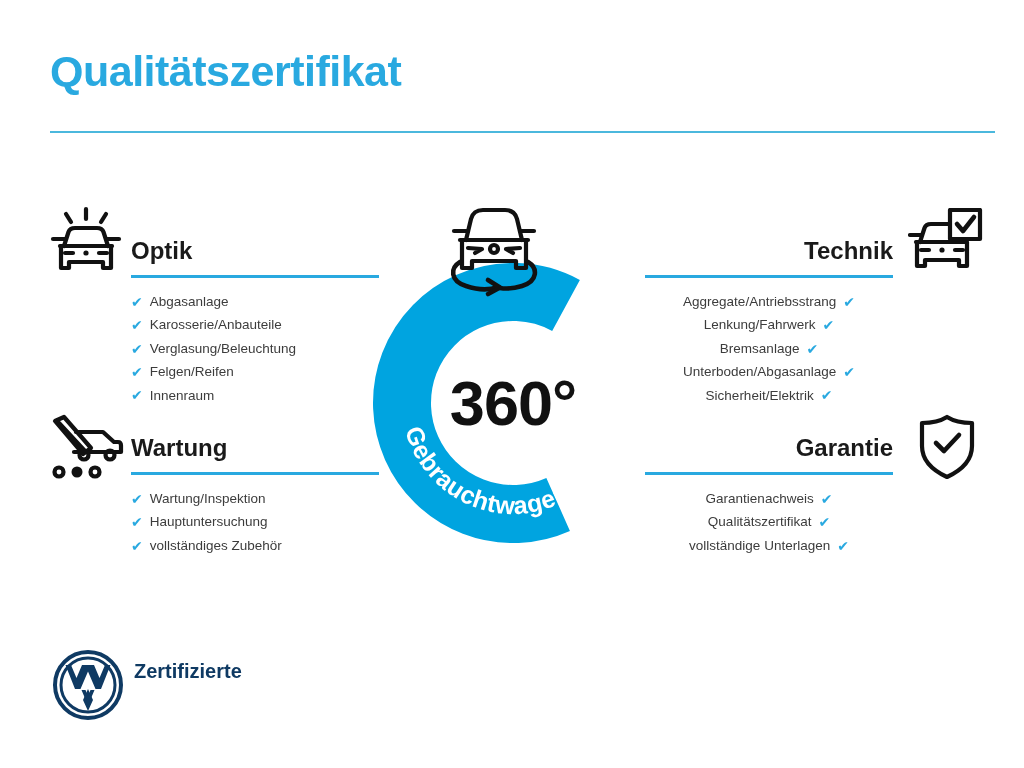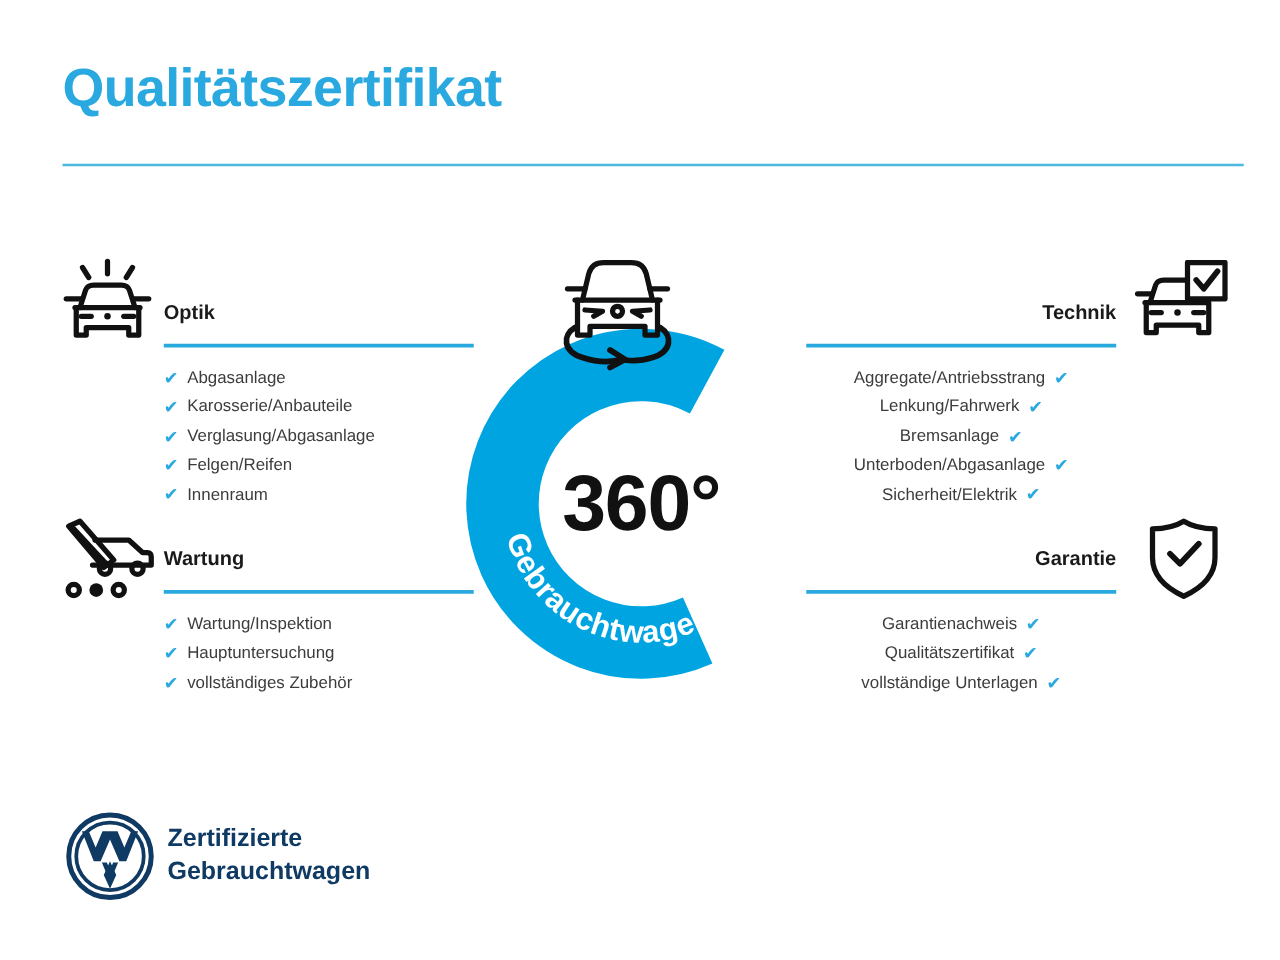--- a/index.html
+++ b/index.html
@@ -48,21 +48,21 @@
 
   
   .section {
     position: absolute;
   }
   .section-head {
     position: relative;
     height: 40px;
   }
   .section-title {
-    font-size: 16px;
+    font-size: 24px;
     font-weight: bold;
     color: #1a1a1a;
     line-height: 26px;
     white-space: nowrap;
   }
   .section-rule {
     position: absolute;
     left: 0;
     right: 0;
     bottom: 0;
@@ -238,21 +238,21 @@
         <li>
           <span class="check">✔</span>
           <span>Abgasanlage</span>
         </li>
         <li>
           <span class="check">✔</span>
           <span>Karosserie/Anbauteile</span>
         </li>
         <li>
           <span class="check">✔</span>
-          <span>Verglasung/Abgasanlage</span>
+          <span>Verglasung/Beleuchtung</span>
         </li>
         <li>
           <span class="check">✔</span>
           <span>Felgen/Reifen</span>
         </li>
         <li>
           <span class="check">✔</span>
           <span>Innenraum</span>
         </li>
       </ul>
@@ -372,16 +372,15 @@
       <circle cx="36" cy="36" r="33" fill="none" stroke="#0F3A63" stroke-width="4"></circle>
       <circle cx="36" cy="36" r="27" fill="none" stroke="#0F3A63" stroke-width="3"></circle>
       <path d="M36 16 L30 16 L24.5 29 L19 16 L13.5 16
                L23 40 L28.5 40 L33 29.5 L36 22.5 L39 29.5 L43.5 40 L49 40 L58.5 16 L53 16 L47.5 29 L42 16 Z
                M36 40 L31 51 L36 62 L41 51 Z" fill="#0F3A63"></path>
       <path d="M29.5 41 L36 56.5 L42.5 41 L38.5 41 L36 47 L33.5 41 Z" fill="#0F3A63"></path>
     </svg>
   </div>
   <div id="footer-text">
     <div>Zertifizierte</div>
-    <div>Gebrauchtwagen</div>
   </div>
 
 </div>
 
 </body></html>

